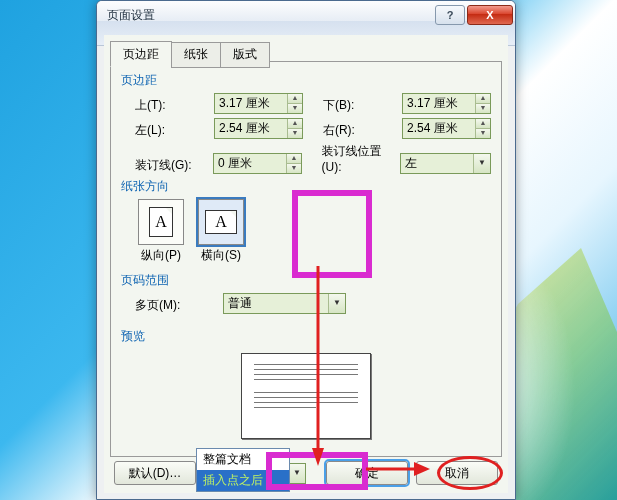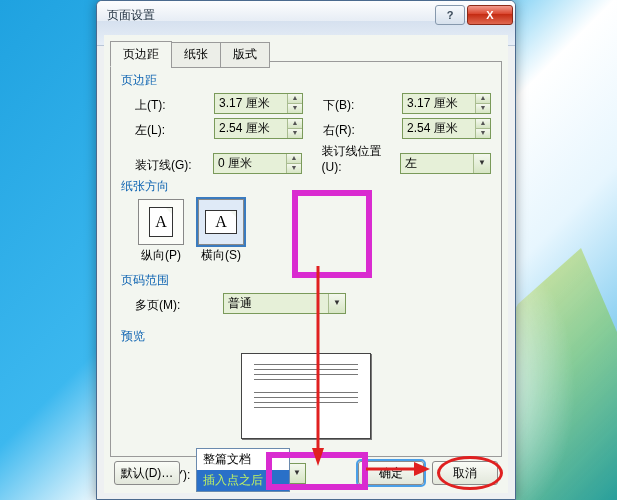--- a/index.html
+++ b/index.html
@@ -241,21 +241,21 @@
     position: absolute;
     left: 10px; right: 10px; bottom: 8px;
     display: flex;
     align-items: center;
   }
   .btn {
     min-width: 64px;
     height: 22px;
     border: 1px solid #8a8a8a;
     background: linear-gradient(#fafcf7, #e2e7db);
-    padding: 0 0;
+    padding: 0 8px;
     display: inline-flex;
     align-items: center;
     justify-content: center;
     border-radius: 3px;
     margin-top: 48px;
   }
   .btn.focus {
     outline: 2px solid #4aa0e8;
   }
   

